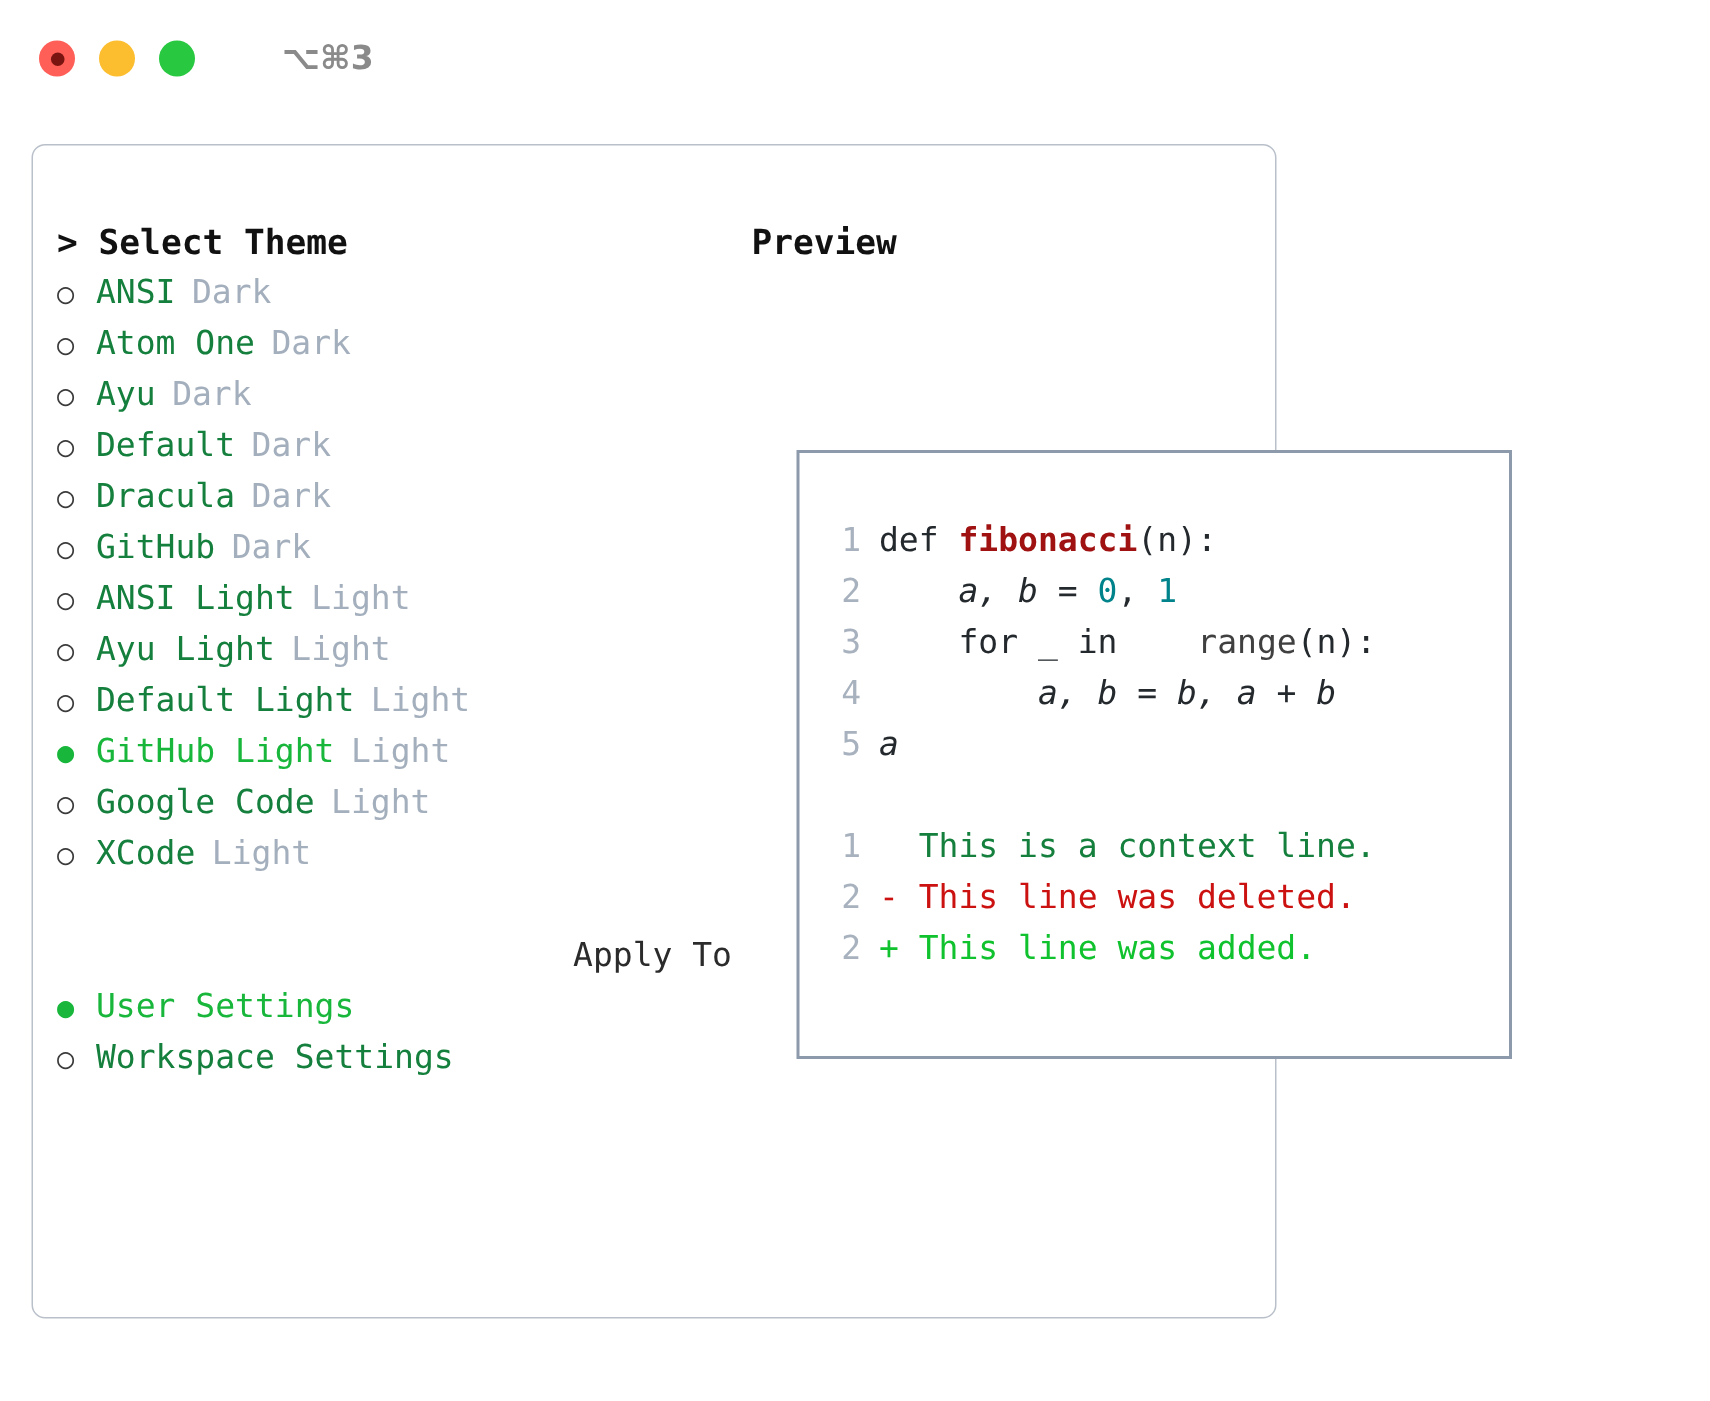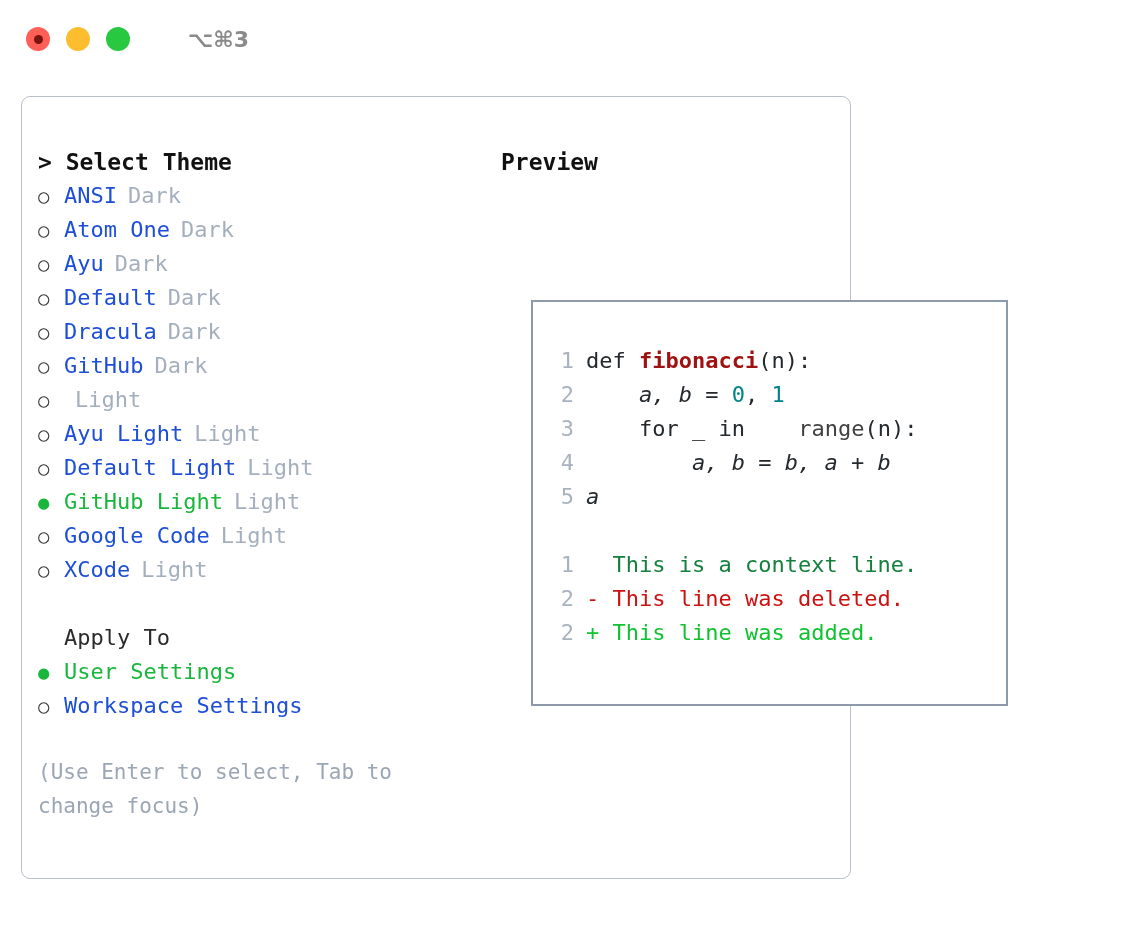--- a/index.html
+++ b/index.html
@@ -114,35 +114,36 @@
     white-space: pre;
   }
   .marker {
     width: 26px;
     flex: 0 0 26px;
     font-size: 19px;
     color: #3b3b3b;
     line-height: 34px;
   }
   .marker.sel { color: #18b73b; }
-  .opt-label { color: #1d4ed8; }
+  .opt-label { color: #15803d; }
   .opt-row.selected .opt-label { color: #18b73b; }
   .opt-variant {
     color: #a4afbd;
     margin-left: 11px;
   }
   .section-gap { height: 34px; }
   .section-head {
     display: flex;
     align-items: baseline;
     height: 34px;
     line-height: 34px;
     font-size: 22px;
     color: #2b2b2b;
     white-space: pre;
+    justify-content: space-between;
   }
   .section-head .marker { color: transparent; }
 
   #hint {
     margin-top: 32px;
     font-size: 21px;
     line-height: 34px;
     color: #9aa6b4;
     width: 410px;
     white-space: pre-wrap;
@@ -210,38 +211,37 @@
 
       <div class="col-heading"><span class="caret">&gt;</span> <span>Select Theme</span></div>
 
       <div class="opt-list" id="theme-list">
           <div class="opt-row"><span class="marker">○</span><span class="opt-label">ANSI</span><span class="opt-variant">Dark</span></div>
           <div class="opt-row"><span class="marker">○</span><span class="opt-label">Atom One</span><span class="opt-variant">Dark</span></div>
           <div class="opt-row"><span class="marker">○</span><span class="opt-label">Ayu</span><span class="opt-variant">Dark</span></div>
           <div class="opt-row"><span class="marker">○</span><span class="opt-label">Default</span><span class="opt-variant">Dark</span></div>
           <div class="opt-row"><span class="marker">○</span><span class="opt-label">Dracula</span><span class="opt-variant">Dark</span></div>
           <div class="opt-row"><span class="marker">○</span><span class="opt-label">GitHub</span><span class="opt-variant">Dark</span></div>
-          <div class="opt-row"><span class="marker">○</span><span class="opt-variant">Light</span></div>
+          <div class="opt-row"><span class="marker">○</span><span class="opt-label">ANSI Light</span><span class="opt-variant">Light</span></div>
           <div class="opt-row"><span class="marker">○</span><span class="opt-label">Ayu Light</span><span class="opt-variant">Light</span></div>
           <div class="opt-row"><span class="marker">○</span><span class="opt-label">Default Light</span><span class="opt-variant">Light</span></div>
           <div class="opt-row selected"><span class="marker sel">●</span><span class="opt-label">GitHub Light</span><span class="opt-variant">Light</span></div>
           <div class="opt-row"><span class="marker">○</span><span class="opt-label">Google Code</span><span class="opt-variant">Light</span></div>
           <div class="opt-row"><span class="marker">○</span><span class="opt-label">XCode</span><span class="opt-variant">Light</span></div>
         </div>
 
       <div class="section-gap"></div>
 
       <div class="section-head"><span class="marker">○</span><span>Apply To</span></div>
 
       <div class="opt-list" id="apply-list">
           <div class="opt-row selected"><span class="marker sel">●</span><span class="opt-label">User Settings</span></div>
           <div class="opt-row"><span class="marker">○</span><span class="opt-label">Workspace Settings</span></div>
         </div>
 
-      <div id="hint">(Use Enter to select, Tab to change focus)</div>
     </div>
 
     <div id="right-col">
       <div class="col-heading">Preview</div>
 
       <div id="preview-box">
         <div id="code">
             <div class="code-line"><span class="ln">1</span><span class="code-text">def </span><span class="tok-func">fibonacci</span><span class="code-text">(n):</span></div>
             <div class="code-line"><span class="ln">2</span><span class="code-text">    </span><span class="code-text tok-var">a, b</span><span class="code-text"> = </span><span class="tok-num">0</span><span class="code-text">, </span><span class="tok-num">1</span></div>
             <div class="code-line"><span class="ln">3</span><span class="code-text">    for _ in </span><span class="tok-builtin">range</span><span class="code-text">(n):</span></div>

